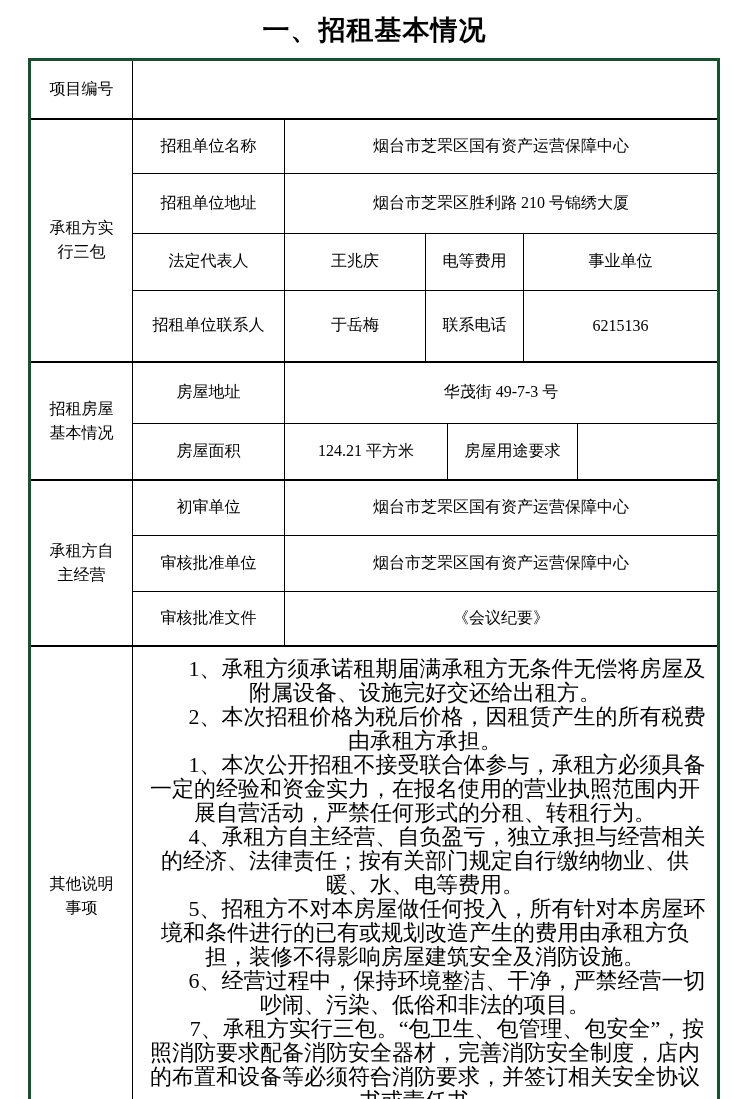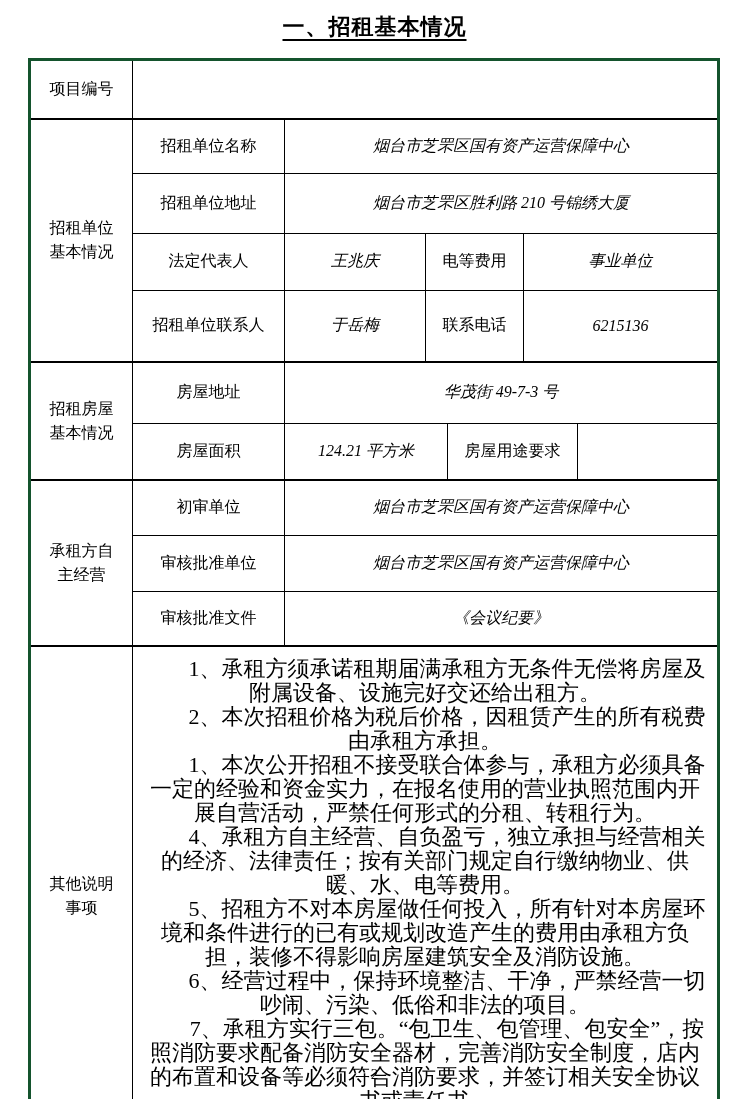--- a/index.html
+++ b/index.html
@@ -7,24 +7,23 @@
   body {
     width: 749px; height: 1099px;
     position: relative;
     font-family: "Liberation Serif", "DejaVu Serif", serif;
     color: #000000;
   }
   .doc-title {
     position: absolute;
     top: 12px; left: 0; width: 749px;
     text-align: center;
-    font-size: 22px;
+    font-size: 27px;
     font-weight: bold;
     letter-spacing: 1px;
-    text-decoration: underline;
     text-decoration-thickness: 2px;
     text-underline-offset: 5px;
   }
   table.main-table {
     position: absolute;
     left: 28px; top: 58px;
     width: 689px;
     border-collapse: collapse;
     table-layout: fixed;
     border: 3px solid #14532d;
@@ -38,21 +37,21 @@
   }
   tr.sec > td { border-top: 2.5px solid #000; }
   td.group-cell { padding: 2px; }
   .glabel {
     display: inline-block;
     width: 4em;
     text-align: center;
     line-height: 24px;
   }
   td.label-cell { padding: 2px; }
-  td.value-cell { padding: 16px 6px; font-style: italic; }
+  td.value-cell { padding: 16px 6px; }
   td.notes-cell {
     vertical-align: top;
     text-align: justify;
     padding: 10px 7px 8px 7px;
     font-size: 22px;
     line-height: 24px;
   }
   td.notes-cell p { text-indent: 2em; margin: 0; }
   .page-number {
     position: absolute;
@@ -78,21 +77,21 @@
   </colgroup>
 
   <tbody>
       <tr style="height:59px">
     <td class="label-cell">项目编号</td>
     <td class="value-cell" colspan="6"></td>
   </tr>
 
   <tr class="sec" style="height:51px">
     <td class="group-cell" rowspan="4">
-      <span class="glabel">招租单位基本情况</span>
+      <span class="glabel">承租方实行三包</span>
     </td>
     <td class="label-cell">招租单位名称</td>
     <td class="value-cell" colspan="5">烟台市芝罘区国有资产运营保障中心</td>
   </tr>
   <tr style="height:60px">
     <td class="label-cell">招租单位地址</td>
     <td class="value-cell" colspan="5">烟台市芝罘区胜利路 210 号锦绣大厦</td>
   </tr>
   <tr style="height:57px">
     <td class="label-cell">法定代表人</td>

